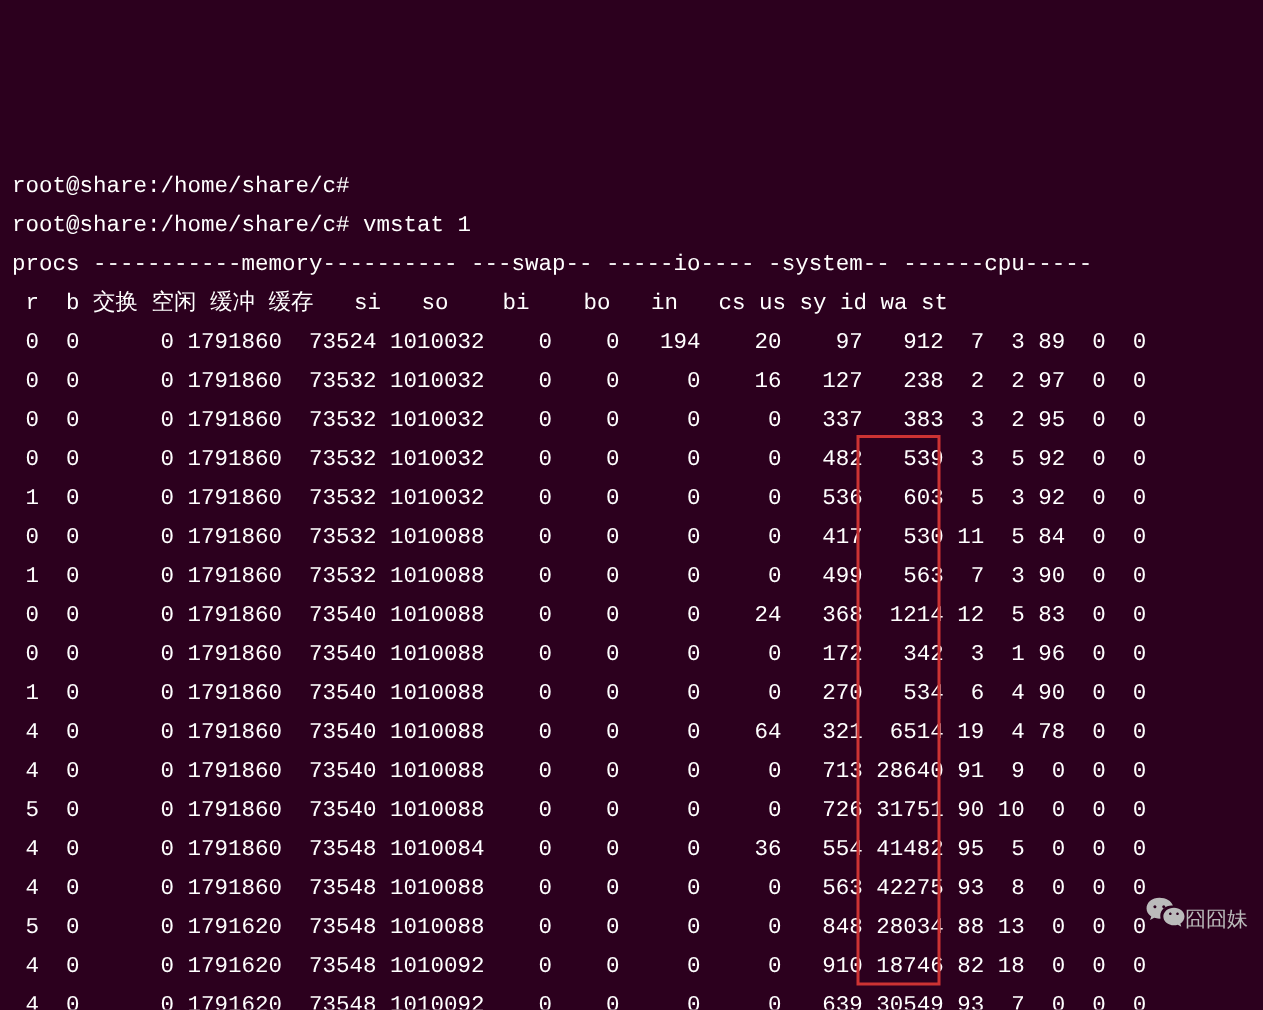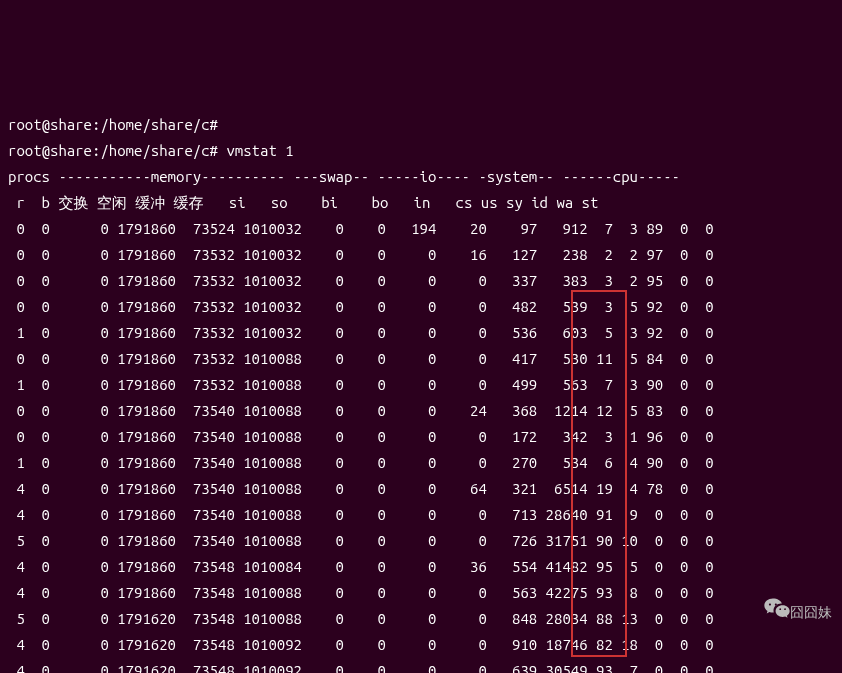--- a/index.html
+++ b/index.html
@@ -15,20 +15,21 @@
       line-height: 26px;
       padding: 8px;
       width: 842px;
       height: 673px;
       overflow: hidden;
       position: relative;
       white-space: pre;
     }
     .line {
       white-space: pre;
+      font-family: Liberation Mono, monospace;
     }
     .highlight-box {
       position: absolute;
       border: 2px solid #cc3333;
       left: 571px;
       top: 290px;
       width: 56px;
       height: 367px;
       pointer-events: none;
     }

